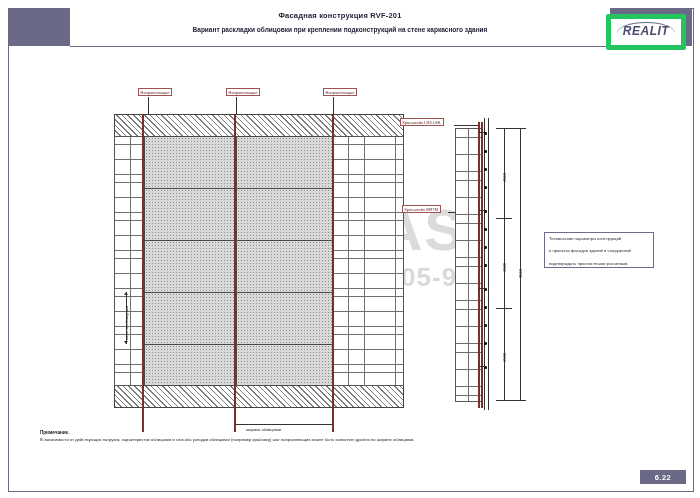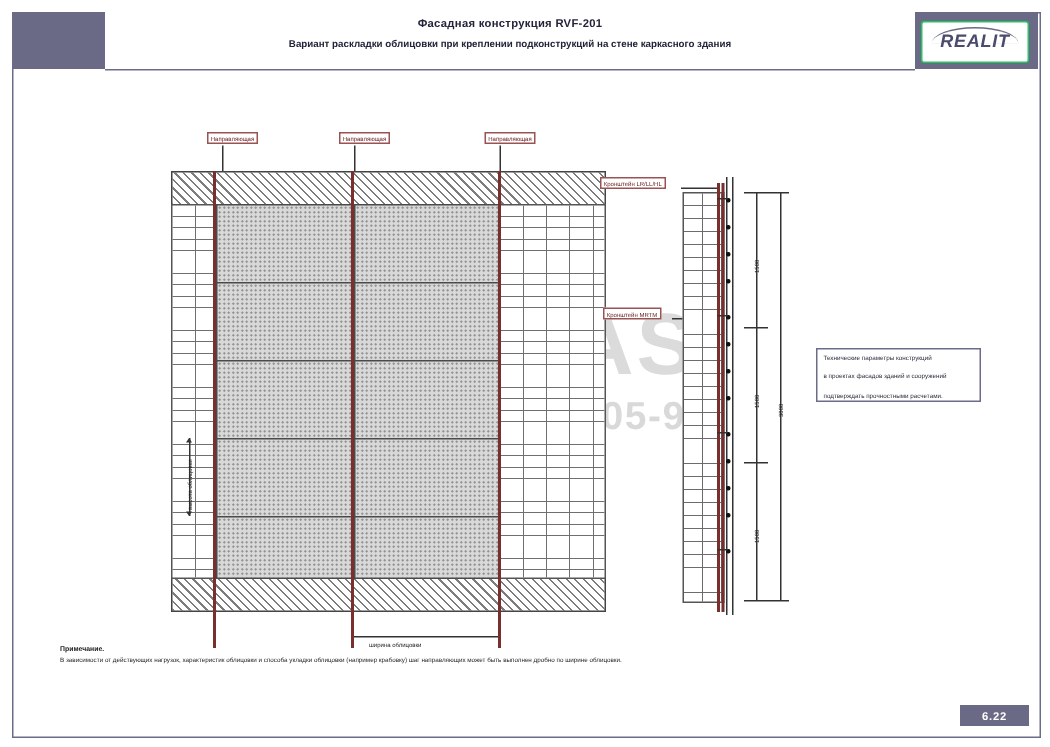--- a/index.html
+++ b/index.html
@@ -13,21 +13,21 @@
   
   .titlebar{position:absolute;left:8px;top:8px;width:684px;height:38px;}
   .tb-left{position:absolute;left:0;top:0;width:62px;height:38px;background:#6a6a86;}
   .tb-mid{position:absolute;left:62px;top:0;width:540px;height:38px;background:#fff;border-bottom:1px solid #6b6b8a;}
   .tb-right{position:absolute;left:602px;top:0;width:82px;height:38px;background:#6a6a86;}
   .tb-title{position:absolute;left:0;top:3px;width:540px;text-align:center;
             font-size:7.5px;font-weight:bold;letter-spacing:.2px;color:#23233a;}
   .tb-sub{position:absolute;left:0;top:18px;width:540px;text-align:center;
           font-size:6.5px;font-weight:bold;color:#23233a;}
   .logo{position:absolute;right:6px;top:6px;width:70px;height:26px;
-        background:#fff;border:1px solid #22c55e;border-radius:2px;}
+        background:#fff;border:5px solid #22c55e;border-radius:2px;}
   .logo-txt{position:absolute;left:0;top:5px;width:70px;text-align:center;
             font-size:12px;font-weight:bold;font-style:italic;color:#4b4b6e;letter-spacing:.5px;}
   .logo-arc{position:absolute;left:6px;top:3px;width:58px;height:10px;
             border-top:1.4px solid #6a6a86;border-radius:50%/100% 100% 0 0;}
 
   
   .wm{position:absolute;left:0;top:0;width:700px;height:498px;pointer-events:none;}
   .wm-text{position:absolute;left:130px;top:196px;width:470px;text-align:center;
            font-size:58px;font-weight:bold;color:#cfcfcf;opacity:.75;letter-spacing:2px;}
   .wm-phone{position:absolute;left:120px;top:262px;width:480px;text-align:center;

